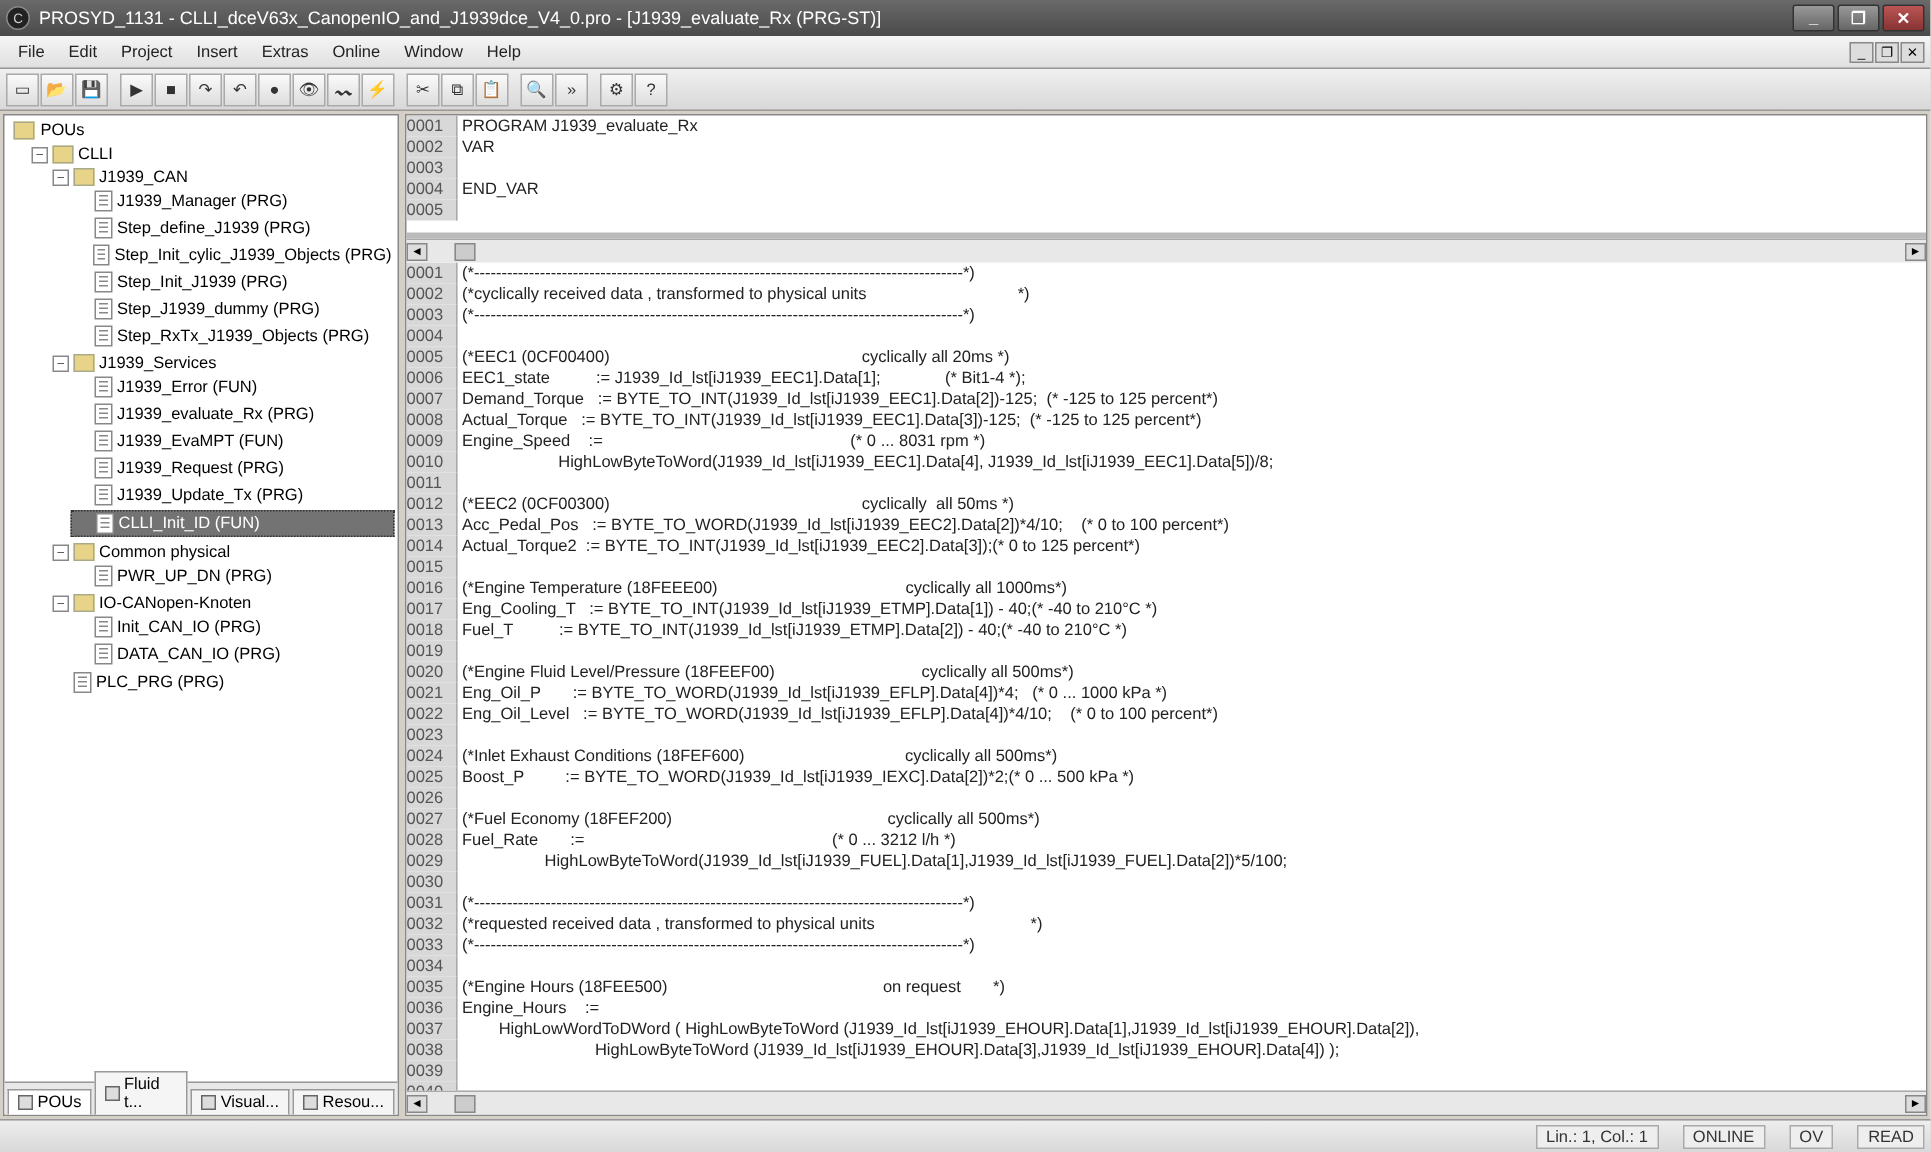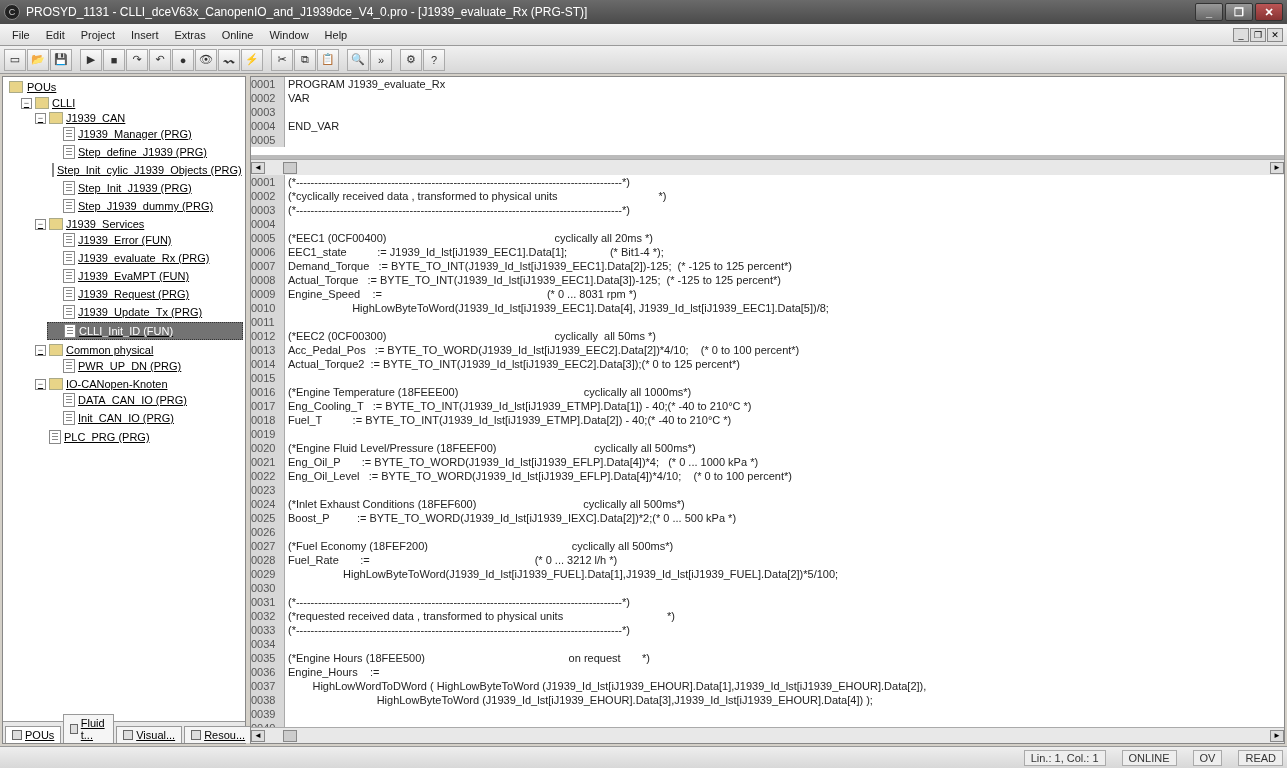--- a/index.html
+++ b/index.html
@@ -16,21 +16,21 @@
 .menuitem { padding: 2px 8px; color: #222; }
 .menubar .mdi-btns { margin-left:auto; display:flex; gap:1px; }
 .mdi-btn { width:16px; height:14px; border:1px solid #888; background:#ddd; font-size:9px; display:flex;align-items:center;justify-content:center; }
 
 .toolbar { height: 28px; background: linear-gradient(#f0f0f0,#d8d8d8); border-bottom: 1px solid #999; display: flex; align-items: center; padding: 0 4px; gap: 1px; }
 .tbtn { width: 22px; height: 22px; border: 1px solid #aaa; background: linear-gradient(#fafafa,#ddd); display:flex;align-items:center;justify-content:center; font-size:11px; color:#333; }
 .tsep { width: 6px; }
 
 .workspace { position: absolute; top: 74px; bottom: 22px; left: 0; right: 0; display: flex; }
 
-.sidebar { width: 244px; border: 1px solid #888; background: #fff; margin: 2px; display:flex; flex-direction:column;text-decoration:underline; }
+.sidebar { width: 264px; border: 1px solid #888; background: #fff; margin: 2px; display:flex; flex-direction:column; }
 .tree { flex:1; overflow:auto; padding: 2px; }
 .tree-root { padding: 2px 4px; display:flex; align-items:center; gap:4px; }
 .tree ul { list-style:none; padding-left: 14px; }
 .tree li { white-space: nowrap; padding: 1px 0; }
 .node { display:flex; align-items:center; gap:3px; padding:1px 2px; }
 .node.sel { background:#737373; color:#fff; border:1px dotted #333; }
 .exp { width:11px; height:11px; border:1px solid #888; font-size:9px; line-height:9px; text-align:center; color:#555; background:#fff; }
 .fico { width:14px; height:12px; background:#e8d488; border:1px solid #aa8; }
 .pico { width:12px; height:14px; background:#fff; border:1px solid #888; position:relative; }
 .pico::after { content:""; position:absolute; left:2px; right:2px; top:2px; height:1px; background:#888; box-shadow:0 3px 0 #888, 0 6px 0 #888; }
@@ -154,20 +154,27 @@
                       <span>Step_Init_J1939 (PRG)</span>
                     </div>
                   </li>
                   <li>
                     <div class="node">
                       <span style="width: 11px; display: inline-block;"></span>
                       <span class="pico"></span>
                       <span>Step_J1939_dummy (PRG)</span>
                     </div>
                   </li>
+                  <li>
+                    <div class="node">
+                      <span style="width: 11px; display: inline-block;"></span>
+                      <span class="pico"></span>
+                      <span>Step_RxTx_J1939_Objects (PRG)</span>
+                    </div>
+                  </li>
                 </ul>
               </li>
               <li>
                 <div class="node">
                   <span class="exp">−</span>
                   <span class="fico"></span>
                   <span>J1939_Services</span>
                 </div>
                 <ul>
                   <li>
@@ -234,28 +241,28 @@
                 <div class="node">
                   <span class="exp">−</span>
                   <span class="fico"></span>
                   <span>IO-CANopen-Knoten</span>
                 </div>
                 <ul>
                   <li>
                     <div class="node">
                       <span style="width: 11px; display: inline-block;"></span>
                       <span class="pico"></span>
+                      <span>Init_CAN_IO (PRG)</span>
+                    </div>
+                  </li>
+                  <li>
+                    <div class="node">
+                      <span style="width: 11px; display: inline-block;"></span>
+                      <span class="pico"></span>
                       <span>DATA_CAN_IO (PRG)</span>
-                    </div>
-                  </li>
-                  <li>
-                    <div class="node">
-                      <span style="width: 11px; display: inline-block;"></span>
-                      <span class="pico"></span>
-                      <span>Init_CAN_IO (PRG)</span>
                     </div>
                   </li>
                 </ul>
               </li>
               <li>
                 <div class="node">
                   <span style="width: 11px; display: inline-block;"></span>
                   <span class="pico"></span>
                   <span>PLC_PRG (PRG)</span>
                 </div>

